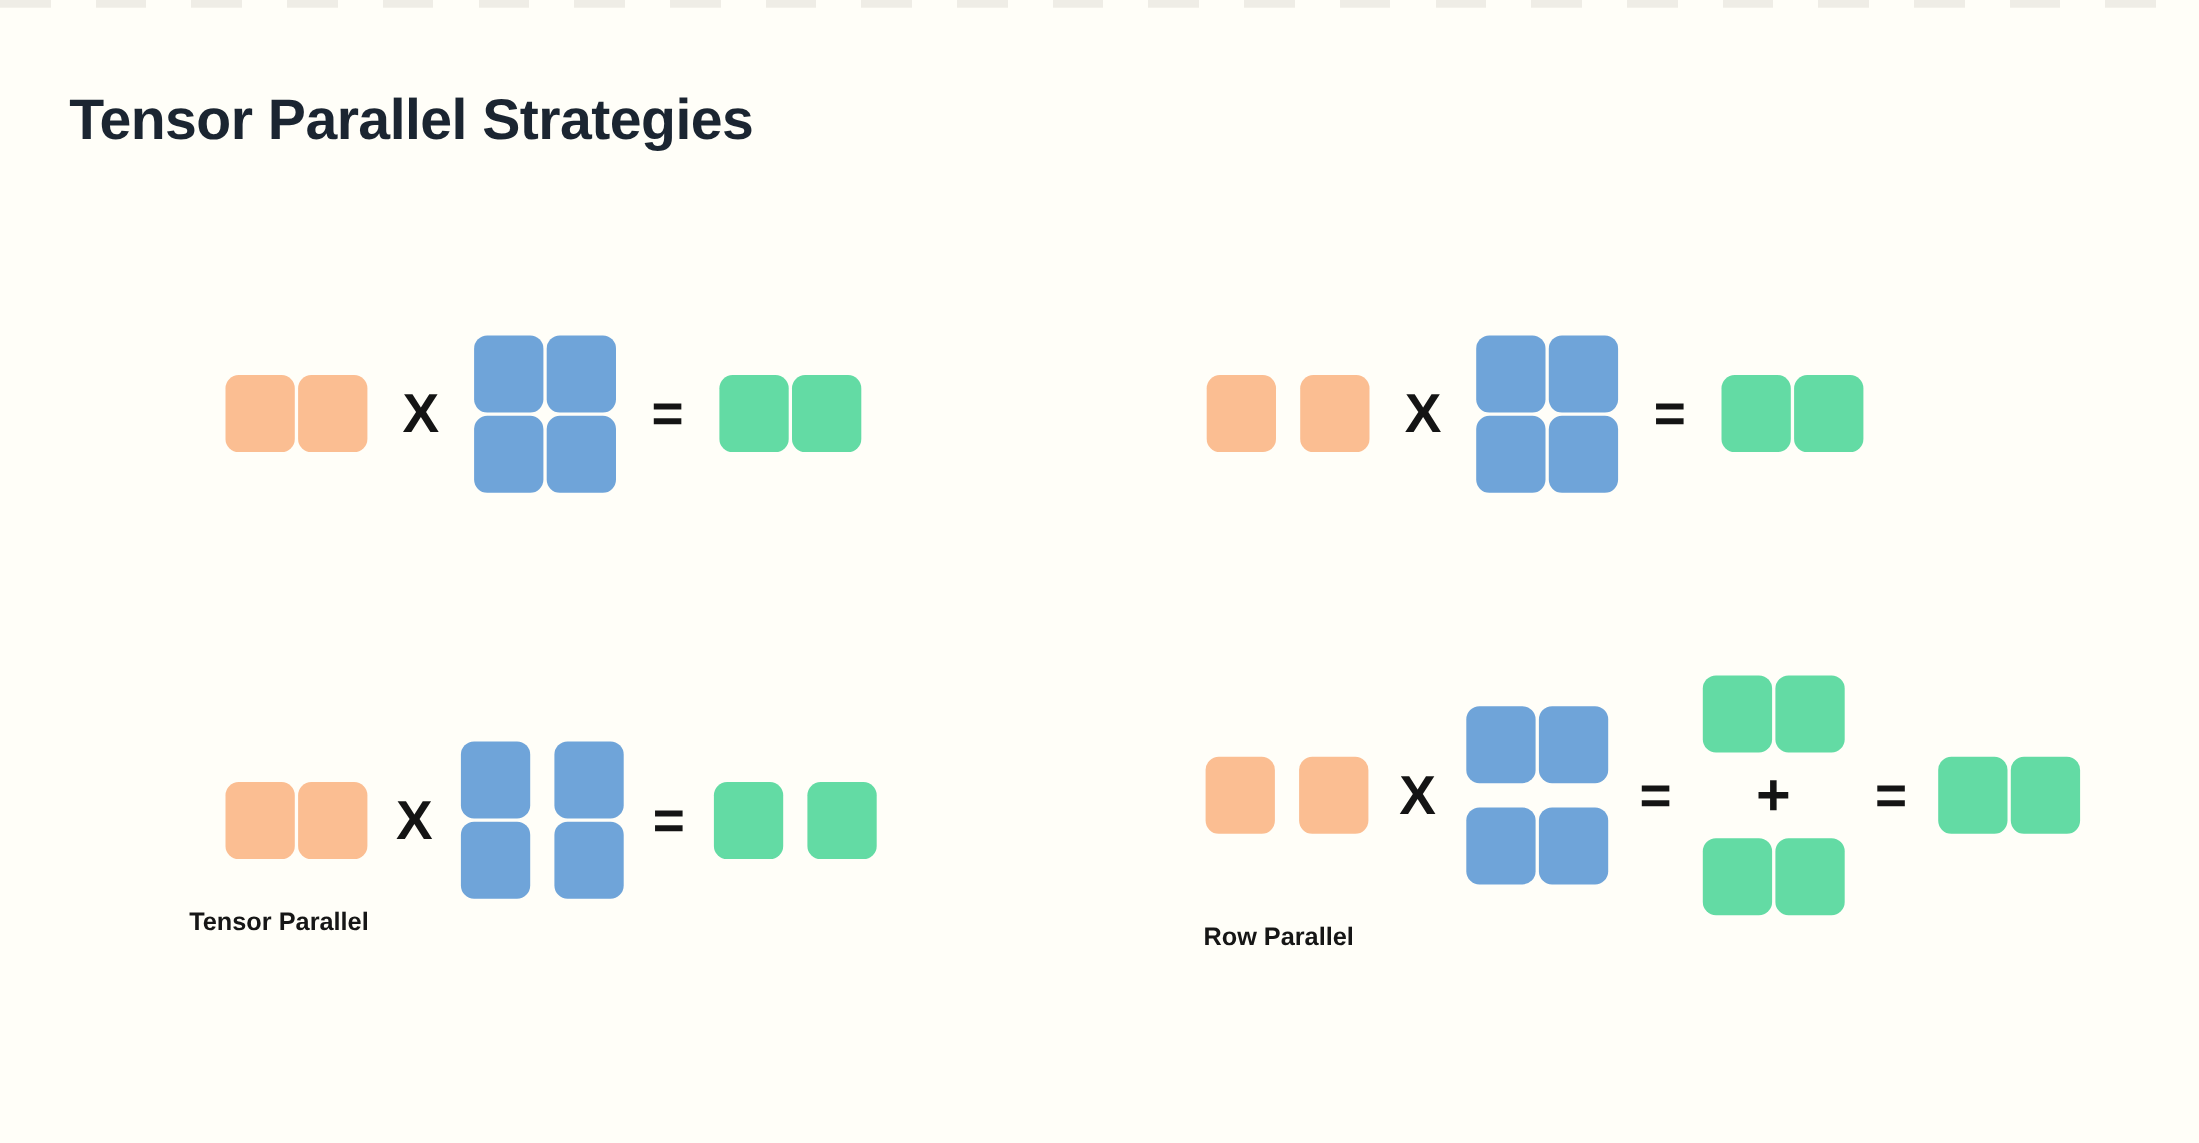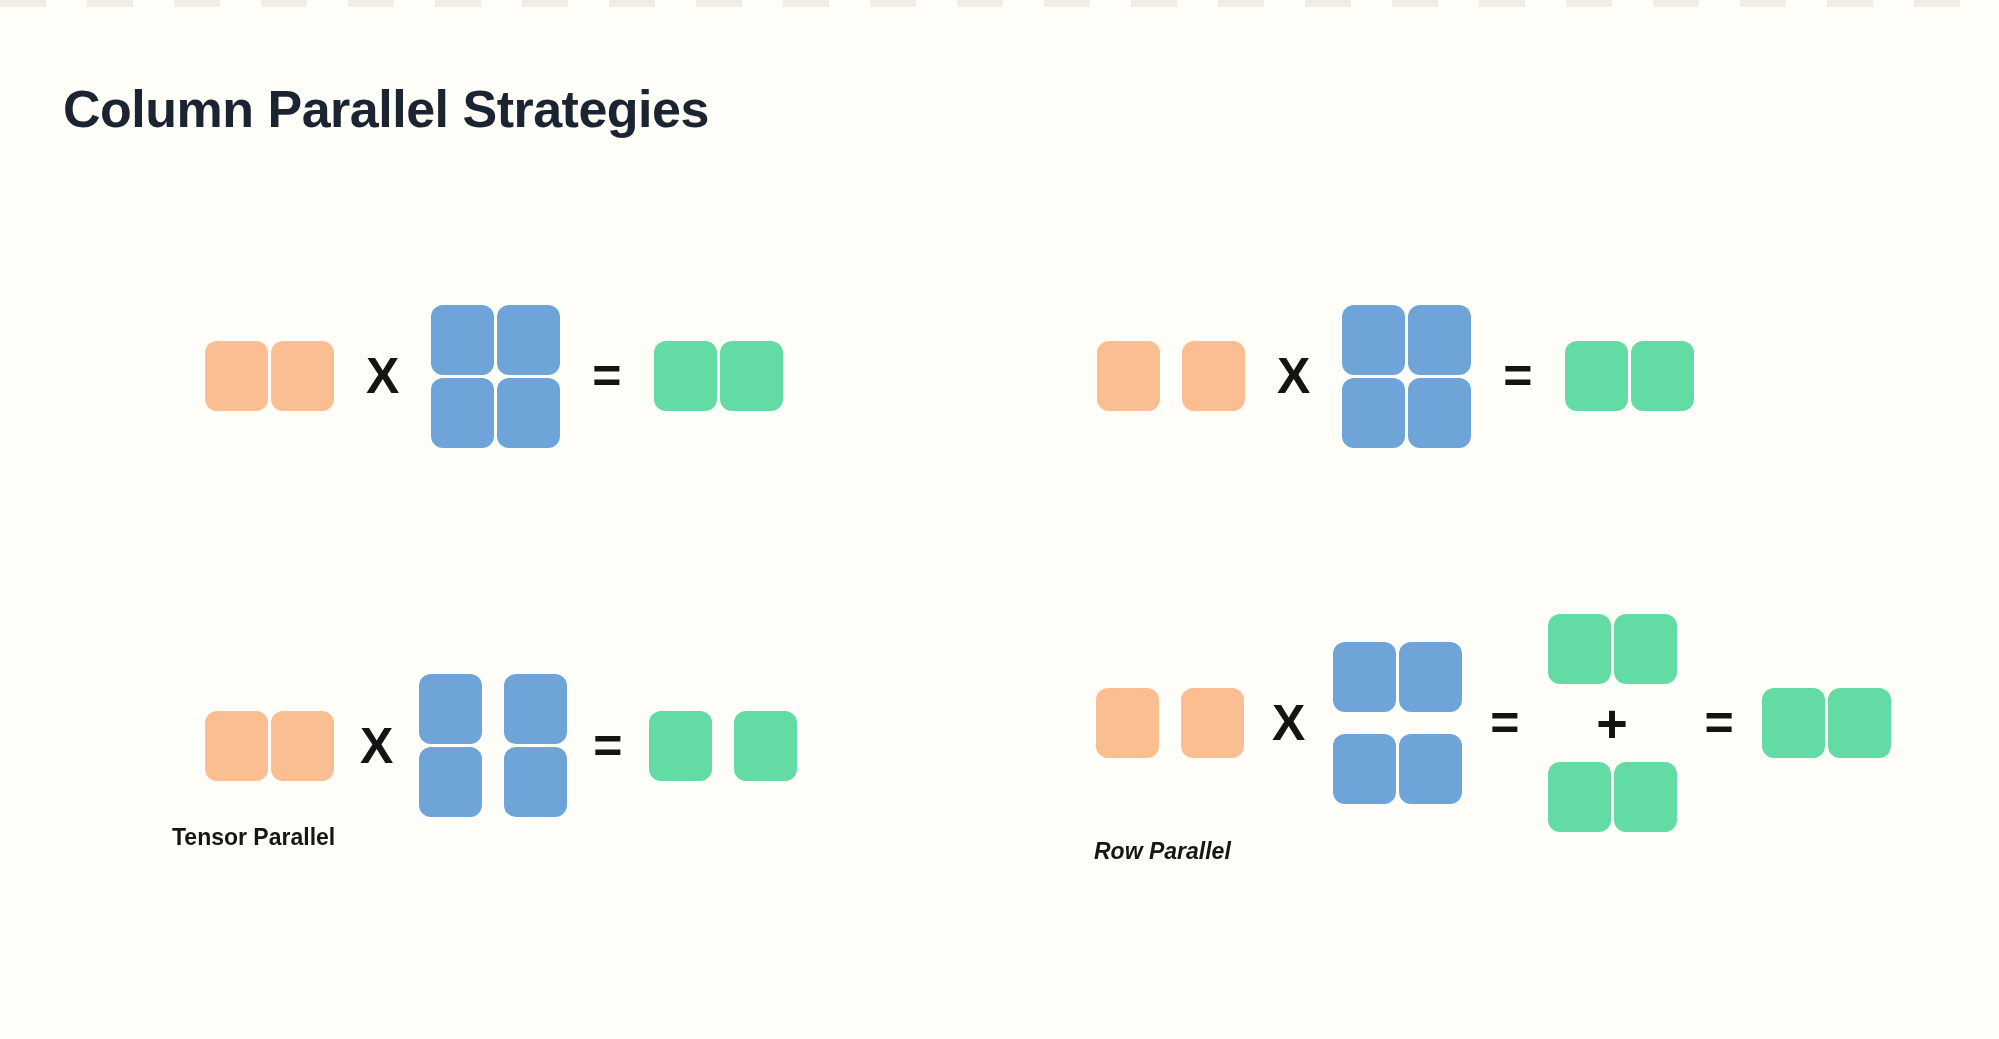--- a/index.html
+++ b/index.html
@@ -79,21 +79,21 @@
     font-weight: bold;
     color: #161616;
     white-space: nowrap;
   }
 </style>
 </head>
 <body style="background: rgb(255, 254, 248);">
 
 <div class="dash-strip"></div>
 
-<h1 class="title">Column Parallel Strategies</h1>
+<h1 class="title">Tensor Parallel Strategies</h1>
 
 <div class="group" style="left:205px; top:305px; height:142px; gap:32px;">
     <div class="blocks" style="grid-template-columns: repeat(2, var(--bw)); grid-template-rows: repeat(1, var(--bh)); column-gap: var(--gap-seam); row-gap: var(--gap-seam);">
       <div class="block" style="background: rgb(251, 190, 146);"></div>
       <div class="block" style="background: rgb(251, 190, 146);"></div>
     </div>
     <span class="op multiply" style="color: rgb(20, 20, 20);">X</span>
     <div class="blocks" style="grid-template-columns: repeat(2, var(--bw)); grid-template-rows: repeat(2, var(--bh)); column-gap: var(--gap-seam); row-gap: var(--gap-seam);">
       <div class="block" style="background: rgb(111, 164, 217);"></div>
       <div class="block" style="background: rgb(111, 164, 217);"></div>
@@ -171,13 +171,13 @@
     </div>
     <span class="op equals" style="color: rgb(20, 20, 20);">=</span>
     <div class="blocks" style="grid-template-columns: repeat(2, var(--bw)); grid-template-rows: repeat(1, var(--bh)); column-gap: var(--gap-seam); row-gap: var(--gap-seam);">
       <div class="block" style="background: rgb(99, 219, 164);"></div>
       <div class="block" style="background: rgb(99, 219, 164);"></div>
     </div>
   </div>
 
 <div class="dlabel" style="left:172px; top:824px;">Tensor Parallel</div>
 
-<div class="dlabel" style="left:1094px; top:838px;font-style:italic;">Row Parallel</div>
+<div class="dlabel" style="left:1094px; top:838px;">Row Parallel</div>
 
 </body></html>

